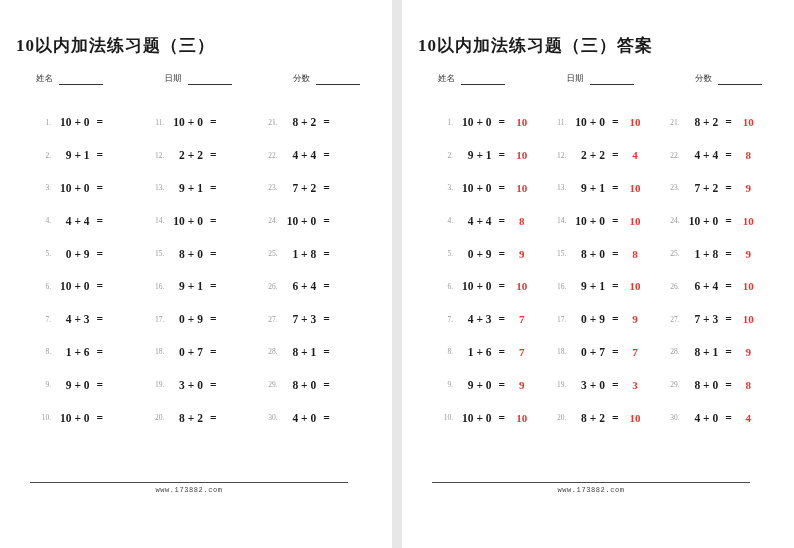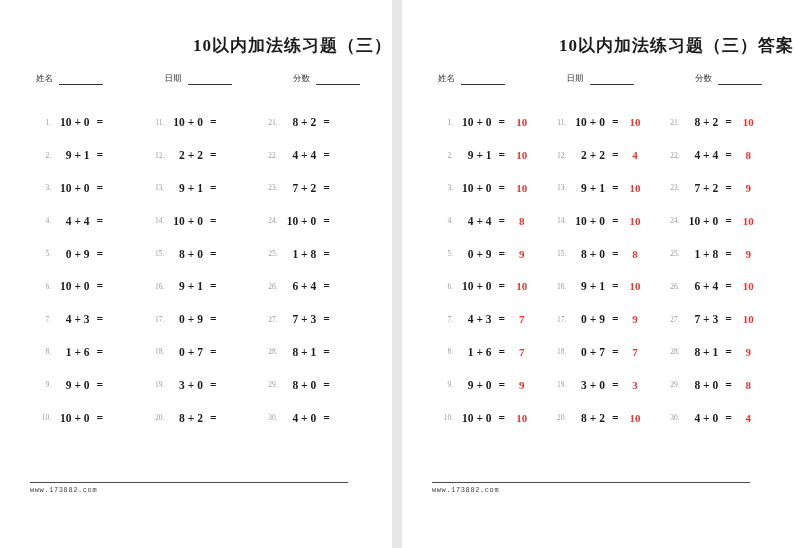--- a/index.html
+++ b/index.html
@@ -4,23 +4,24 @@
 <style>
   * { margin:0; padding:0; box-sizing:border-box; }
   html,body { width:794px; height:548px; background:#ffffff; overflow:hidden; }
   body { font-family:"Liberation Serif","DejaVu Serif",serif; }
 
   .canvas { display:flex; width:794px; height:548px; }
   .page { position:relative; background:#ffffff; height:548px; flex:1; }
   .page-gap { width:10px; background:var(--gap-gray,#e7e7e7); height:548px; }
 
   .title {
-    margin-top:34px; text-align:right;
+    margin-top:34px; text-align:left;
     font-size:17px; font-weight:bold; color:#1c1c1c;
     letter-spacing:1px;
+    padding-left:16px;
   }
 
   .fields {
     display:flex; justify-content:space-between;
     margin:16px 32px 0 36px;
     gap:28px;
   }
   .field { display:flex; align-items:flex-end; }
   .flabel { font-size:8.5px; color:#333; margin-right:6px; }
   .fline { display:inline-block; width:44px; border-bottom:1px solid #333; height:11px; }
@@ -40,21 +41,21 @@
   .op1 { display:inline-block; min-width:2ch; text-align:right; }
   .op1,.op2,.sym,.eqs {
     font-size:11.5px; font-weight:bold; color:#1c1c1c; white-space:pre;
   }
   .eqs { margin-left:7px; }
   .ans {
     display:inline-block; min-width:2ch; text-align:center; margin-left:11px;
     font-size:11px; font-weight:bold; color:var(--answer-red,#e8352e);
   }
 
-  .footer { position:absolute; top:482px; left:30px; right:44px; }
+  .footer { position:absolute; top:482px; left:30px; right:44px; text-align:center; }
   .rule { border-top:1px solid #4a4a4a; }
   .url {
     margin-top:3px; font-size:7px; color:#444; letter-spacing:0.6px;
     font-family:"Liberation Mono","DejaVu Sans Mono",monospace;
   }
 </style>
 </head>
 <body>
 
 <div class="canvas">

